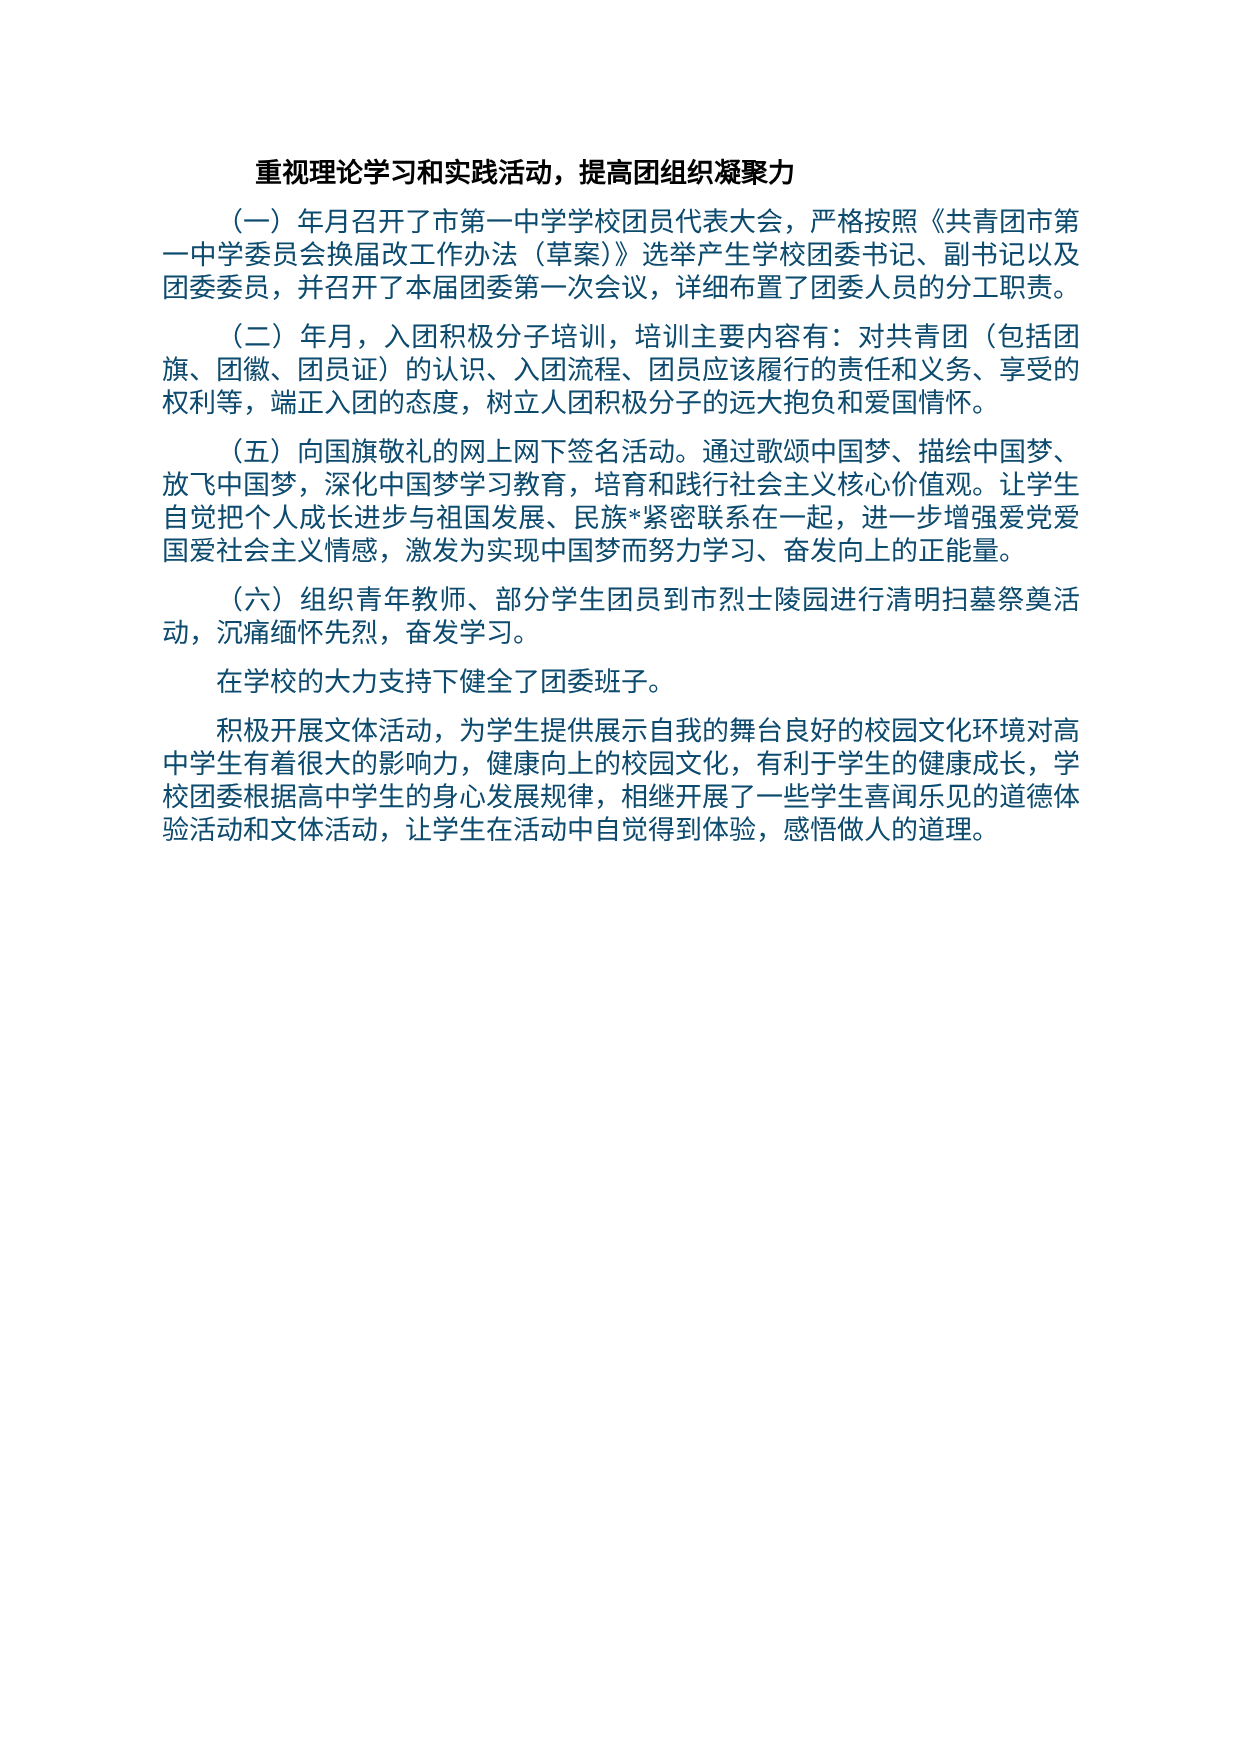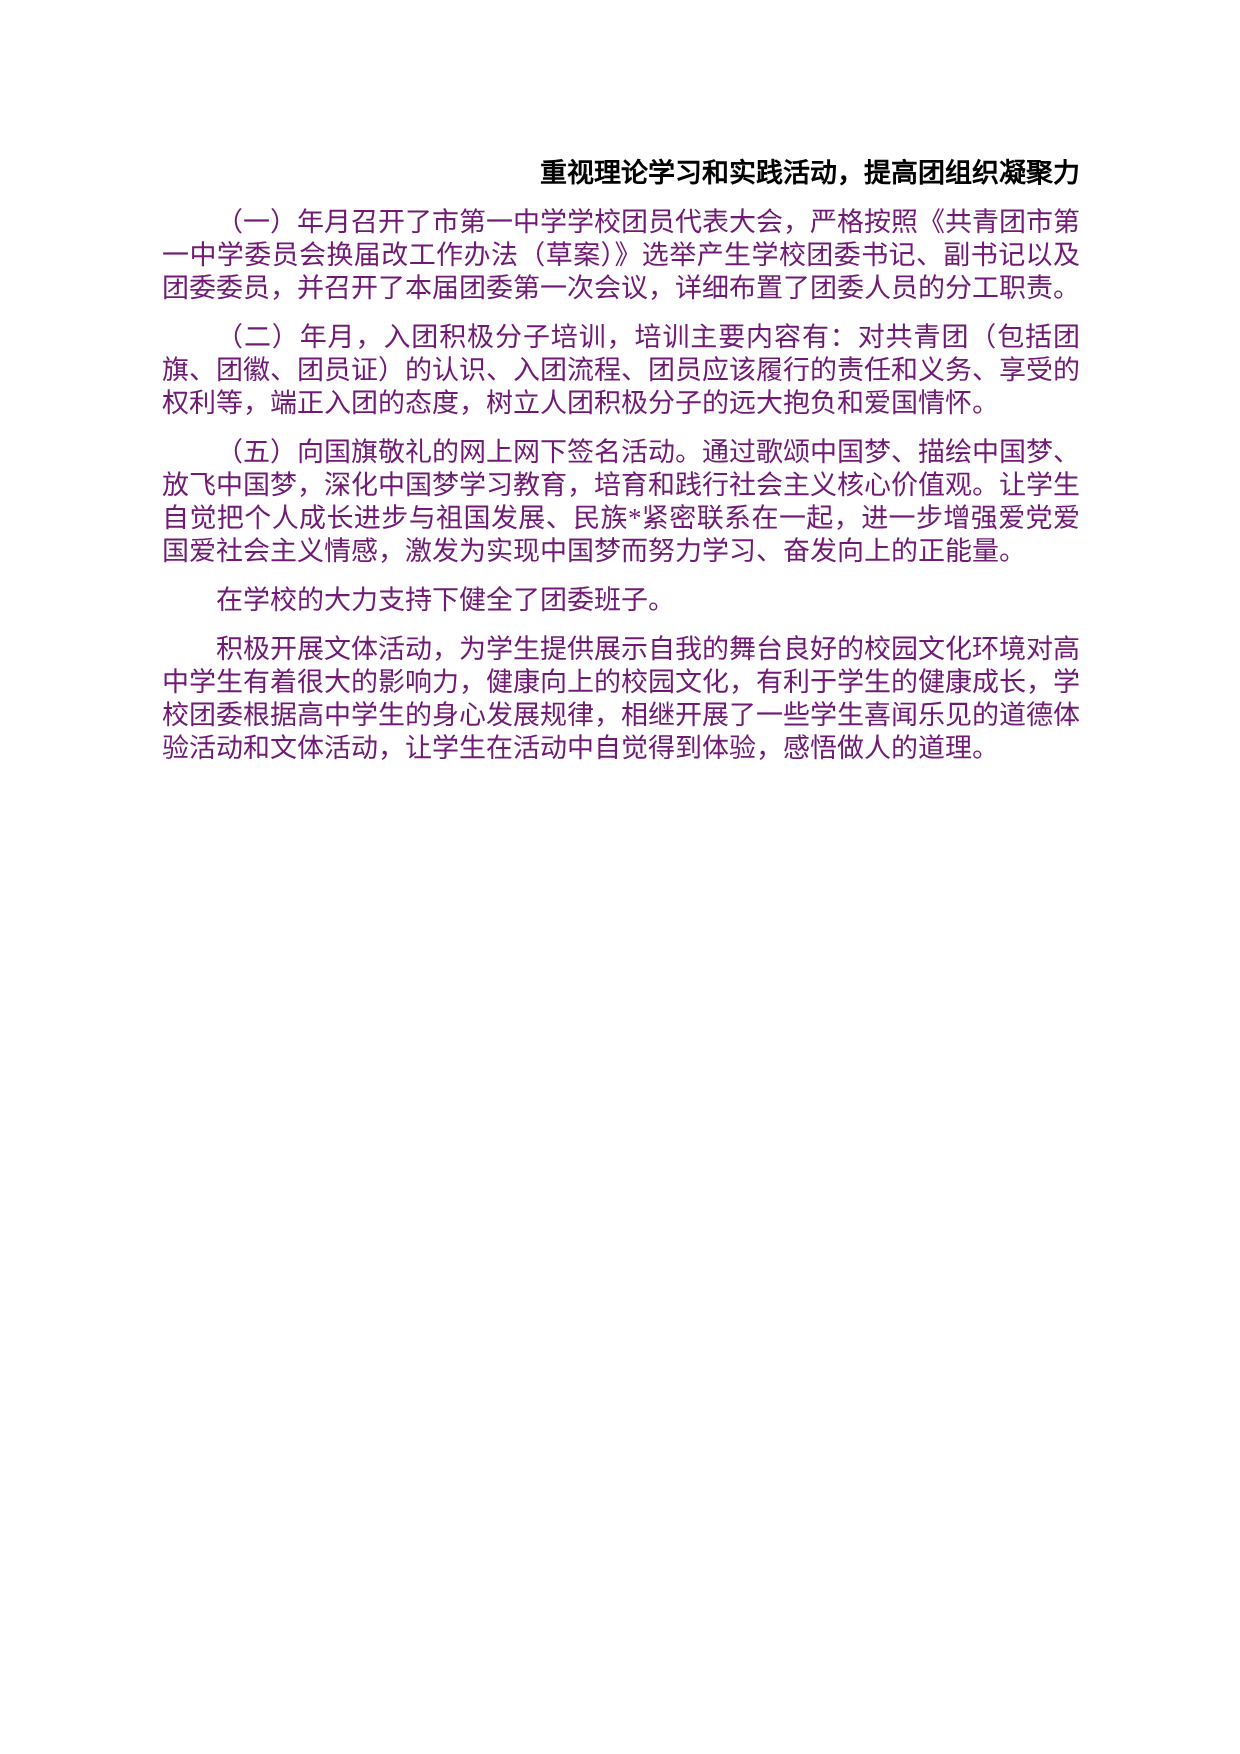--- a/index.html
+++ b/index.html
@@ -17,40 +17,40 @@
   .doc-page {
     position: absolute;
     left: 162px;
     top: 157px;
     width: 918px;
   }
   .doc-para {
     font-family: "Liberation Serif", "DejaVu Serif", serif;
     font-size: 27px;
     line-height: 33px;
-    color: #701a75;
+    color: #0c4a6e;
     text-align: justify;
     text-indent: 54px;
     margin: 0 0 16px 0;
     word-break: break-all;
   }
   .doc-heading {
     font-family: "Liberation Sans", "DejaVu Sans", sans-serif;
     font-size: 27px;
     line-height: 33px;
     font-weight: bold;
     color: #000000;
     text-indent: 93px;
     margin: 0 0 16px 0;
-    text-align: right;
   }
 </style>
 </head>
 <body>
 
 <div class="doc-page">
   <h2 class="doc-heading">重视理论学习和实践活动，提高团组织凝聚力</h2>
   <p class="doc-para">（一）年月召开了市第一中学学校团员代表大会，严格按照《共青团市第一中学委员会换届改工作办法（草案）》选举产生学校团委书记、副书记以及团委委员，并召开了本届团委第一次会议，详细布置了团委人员的分工职责。</p>
   <p class="doc-para">（二）年月，入团积极分子培训，培训主要内容有：对共青团（包括团旗、团徽、团员证）的认识、入团流程、团员应该履行的责任和义务、享受的权利等，端正入团的态度，树立人团积极分子的远大抱负和爱国情怀。</p>
   <p class="doc-para">（五）向国旗敬礼的网上网下签名活动。通过歌颂中国梦、描绘中国梦、放飞中国梦，深化中国梦学习教育，培育和践行社会主义核心价值观。让学生自觉把个人成长进步与祖国发展、民族*紧密联系在一起，进一步增强爱党爱国爱社会主义情感，激发为实现中国梦而努力学习、奋发向上的正能量。</p>
+  <p class="doc-para">（六）组织青年教师、部分学生团员到市烈士陵园进行清明扫墓祭奠活动，沉痛缅怀先烈，奋发学习。</p>
   <p class="doc-para">在学校的大力支持下健全了团委班子。</p>
   <p class="doc-para">积极开展文体活动，为学生提供展示自我的舞台良好的校园文化环境对高中学生有着很大的影响力，健康向上的校园文化，有利于学生的健康成长，学校团委根据高中学生的身心发展规律，相继开展了一些学生喜闻乐见的道德体验活动和文体活动，让学生在活动中自觉得到体验，感悟做人的道理。</p>
 </div>
 
 </body></html>

